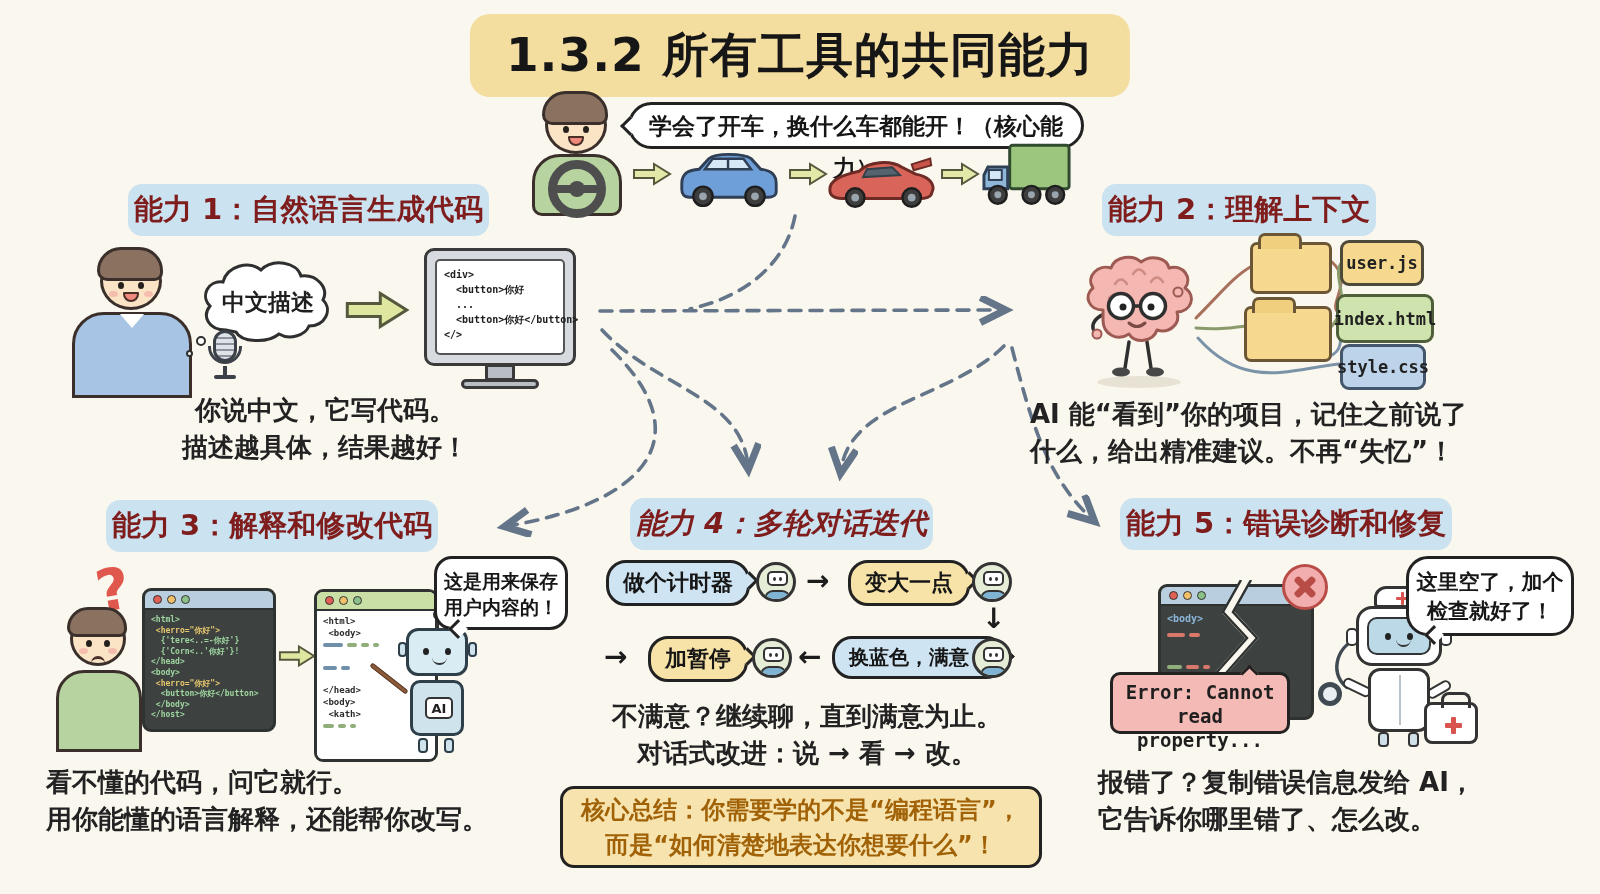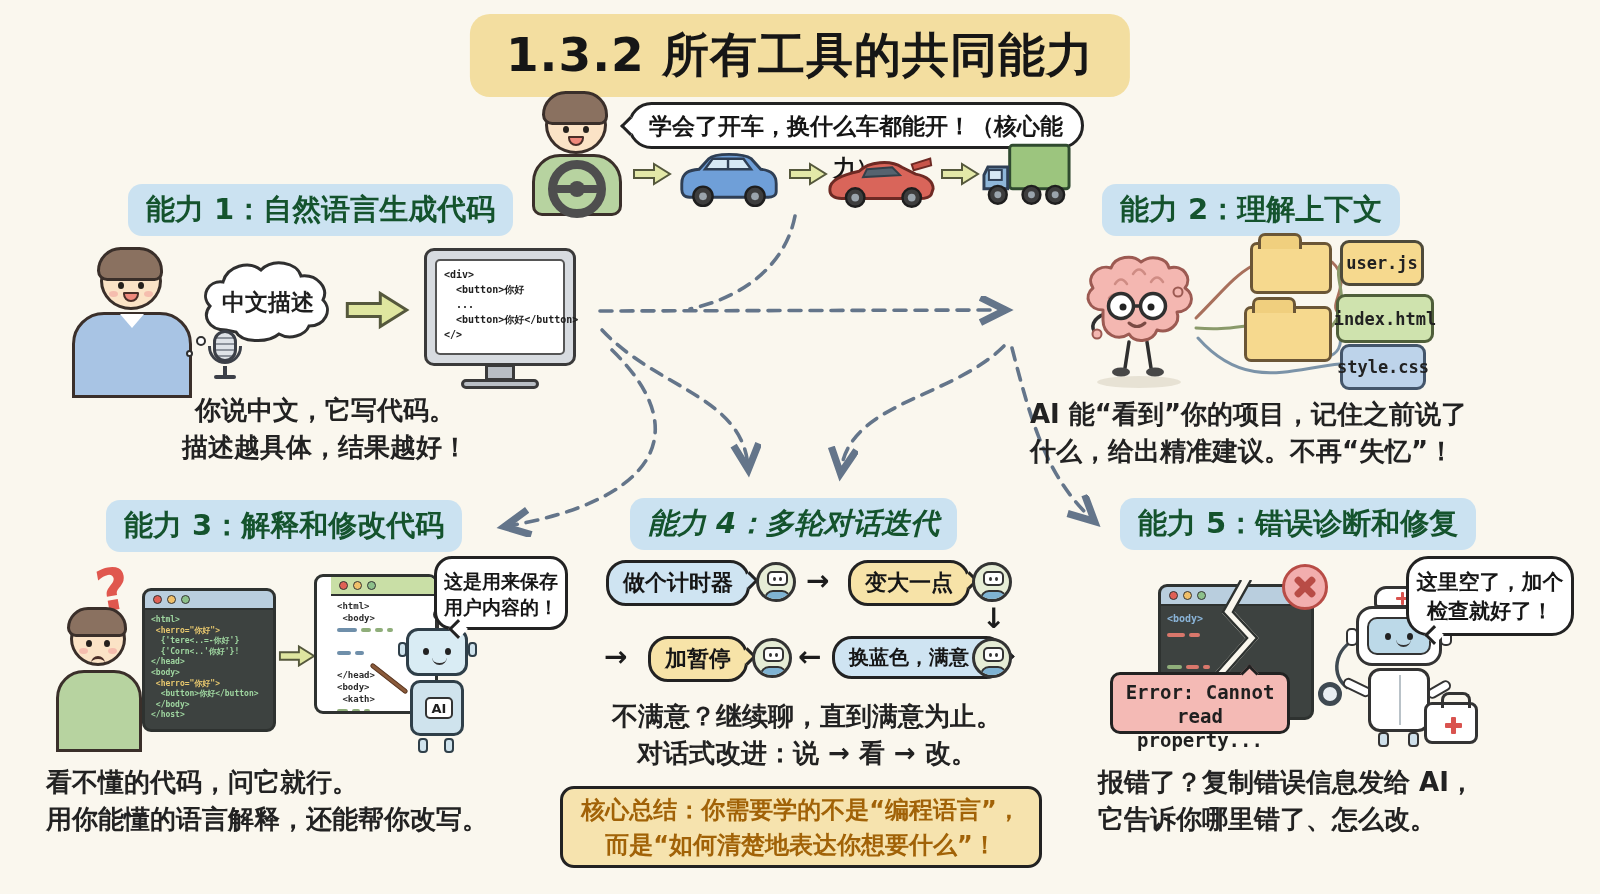--- a/index.html
+++ b/index.html
@@ -10,22 +10,22 @@
     font-family:"DejaVu Sans","Liberation Sans",sans-serif; color:#1f1f1f;
   }
   .abs { position:absolute; }
 
   
   .title {
     background:#f3dea0; font-size:47px; font-weight:800; letter-spacing:1px;
     padding:10px 36px; border-radius:20px; white-space:nowrap; color:#161616;
   }
   .hl-blue {
-    background:#cbe2f1; font-size:29px; font-weight:800; padding:6px 18px;
-    border-radius:14px; white-space:nowrap; color:#14532d;
+    background:#cbe2f1; font-size:29px; font-weight:800; padding:6px 6px;
+    border-radius:14px; white-space:nowrap; color:#7f1d1d;
   }
   .desc { font-weight:700; font-size:26px; line-height:37px; color:#222; white-space:nowrap; }
   .desc.center { text-align:center; }
 
   
   .speech {
     position:absolute; background:#fff; border:3px solid #222; border-radius:26px;
     font-weight:700; text-align:center; color:#161616;
   }
   .speech .tail {
@@ -385,21 +385,21 @@
 <span class="tk-yel"> &lt;herro="你好"&gt;</span>
 <span>  &lt;button&gt;你好&lt;/button&gt;</span>
 <span> &lt;/body&gt;</span>
 <span>&lt;/host&gt;</span></div>
   </div>
 
   <svg class="abs" style="left:278px;top:642px" width="38" height="28" viewBox="0 0 40 26">
       <path d="M2 9 L22 9 L22 3 L38 13 L22 23 L22 17 L2 17 Z" fill="#dfe6a0" stroke="#55583c" stroke-width="2"></path>
     </svg>
 
-  <div class="cwin" style="left:314px;top:574px;width:124px;height:140px;background:#fff;padding-left:14px;">
+  <div class="cwin" style="left:314px;top:589px;width:124px;height:173px;background:#fff;">
     <div class="cwin-head green">
         <span class="dot r"></span>
         <span class="dot y"></span>
         <span class="dot g"></span>
       </div>
     <div class="codebox code-light"><span>&lt;html&gt;</span>
 <span> &lt;body&gt;</span>
 <span class="drow" style="height:11px;"><span class="dash d-blue" style="width:20px;"></span><span class="dash d-green" style="width:10px;"></span><span class="dash d-green" style="width:8px;"></span><span class="dash d-green" style="width:6px;"></span></span>
 <span class="drow" style="height:11px;"><span class="dash d-blue" style="width:14px;"></span><span class="dash d-blue" style="width:9px;"></span></span>
 <span>&lt;/head&gt;</span>

